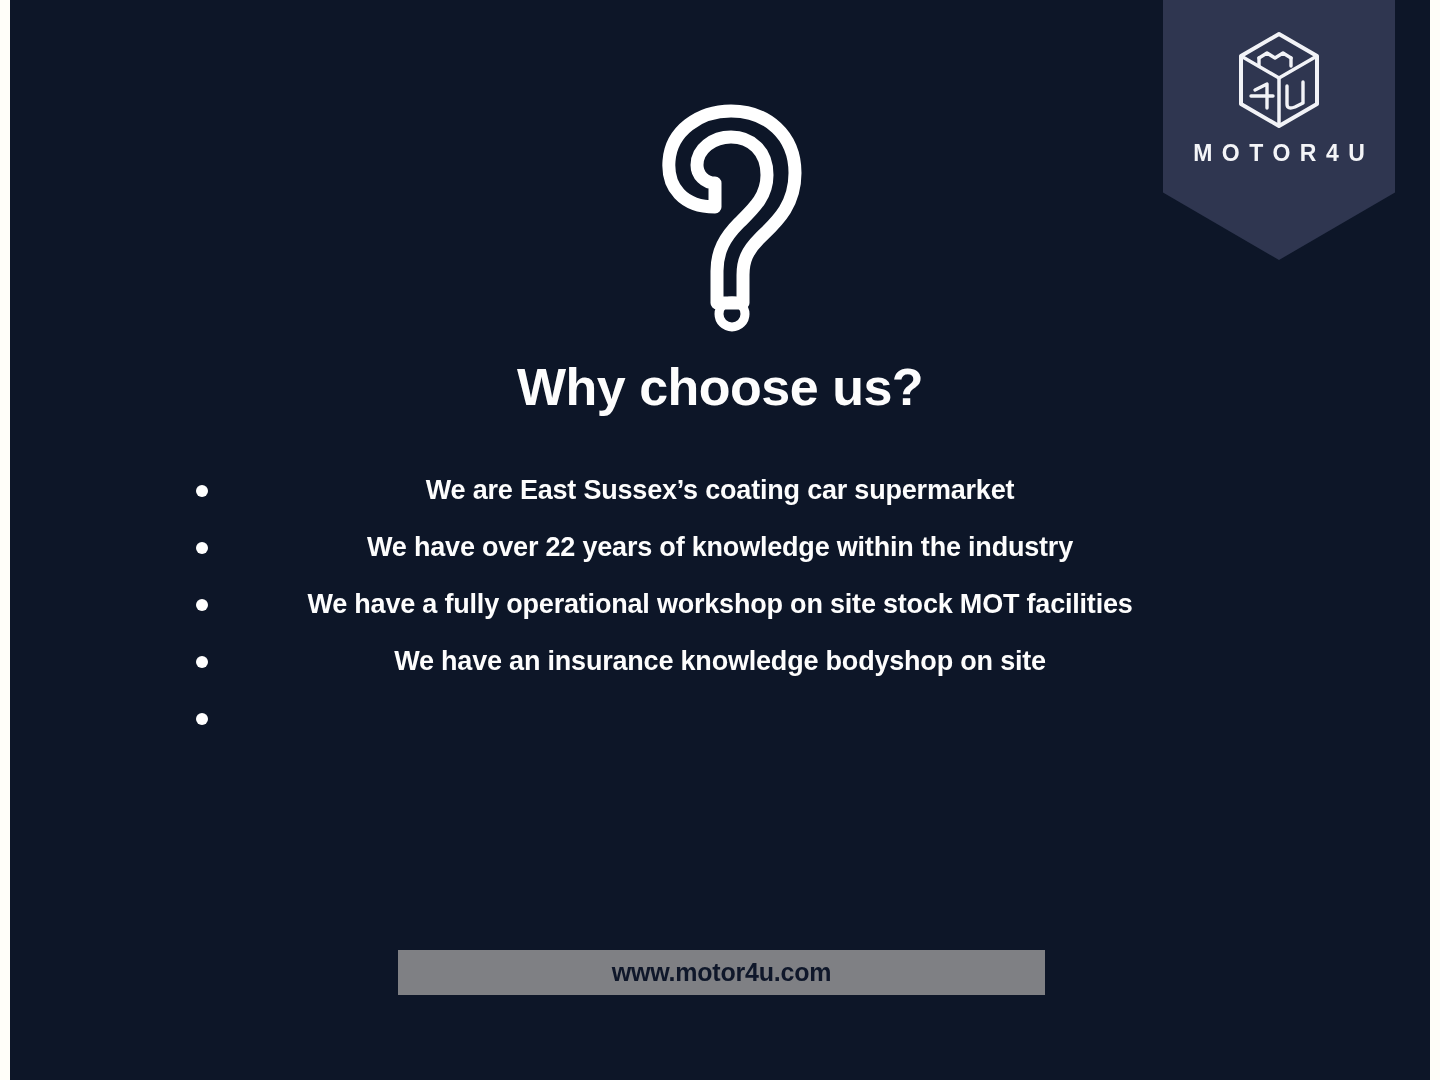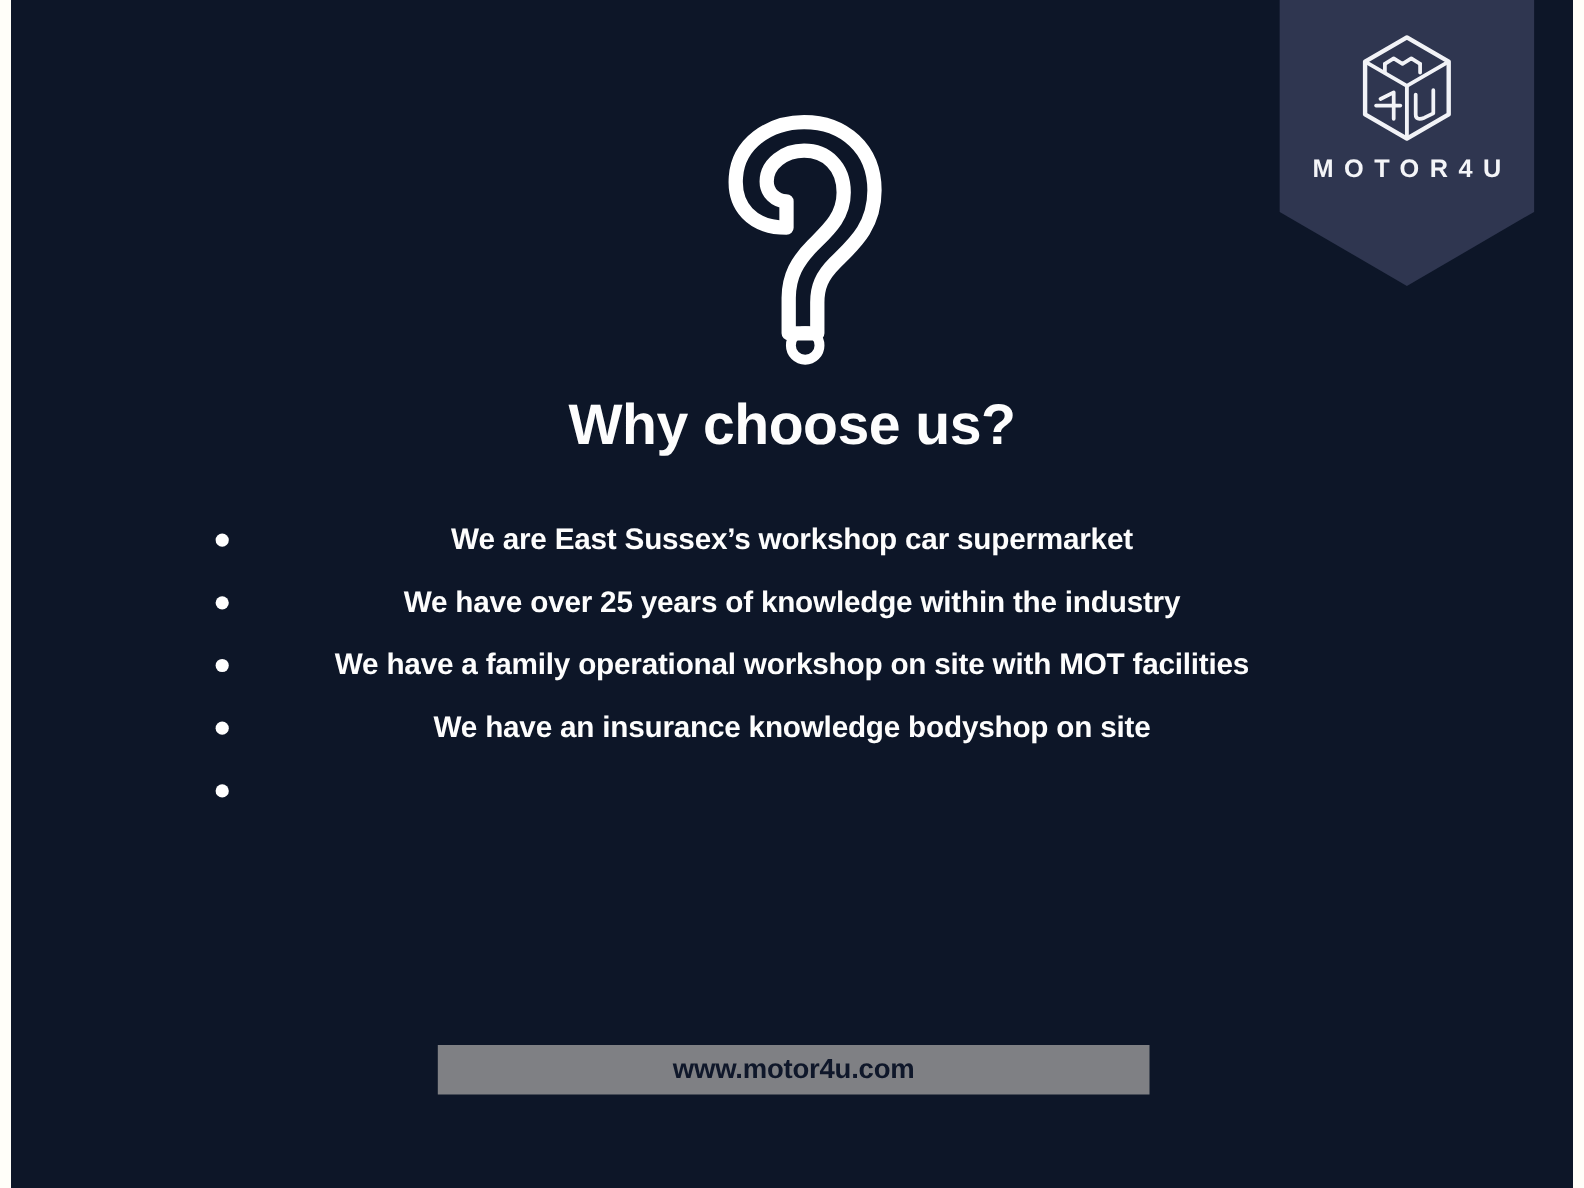--- a/index.html
+++ b/index.html
@@ -189,29 +189,29 @@
 
         <circle cx="77" cy="219" r="13" fill="none" stroke="#ffffff" stroke-width="9"></circle>
       </svg>
     </div>
 
     <div id="title">Why choose us?</div>
 
     <div id="bullets">
       <div class="bullet-row">
         <span class="bullet-dot"></span>
-        <span class="bullet-text">We are East Sussex’s workshop car supermarket</span>
-      </div>
-      <div class="bullet-row">
-        <span class="bullet-dot"></span>
-        <span class="bullet-text">We have over 25 years of knowledge within the industry</span>
-      </div>
-      <div class="bullet-row">
-        <span class="bullet-dot"></span>
-        <span class="bullet-text">We have a family operational workshop on site with MOT facilities</span>
+        <span class="bullet-text">We are East Sussex’s coating car supermarket</span>
+      </div>
+      <div class="bullet-row">
+        <span class="bullet-dot"></span>
+        <span class="bullet-text">We have over 22 years of knowledge within the industry</span>
+      </div>
+      <div class="bullet-row">
+        <span class="bullet-dot"></span>
+        <span class="bullet-text">We have a fully operational workshop on site stock MOT facilities</span>
       </div>
       <div class="bullet-row">
         <span class="bullet-dot"></span>
         <span class="bullet-text">We have an insurance knowledge bodyshop on site</span>
       </div>
       <div class="bullet-row">
         <span class="bullet-dot"></span>
       </div>
     </div>
 

